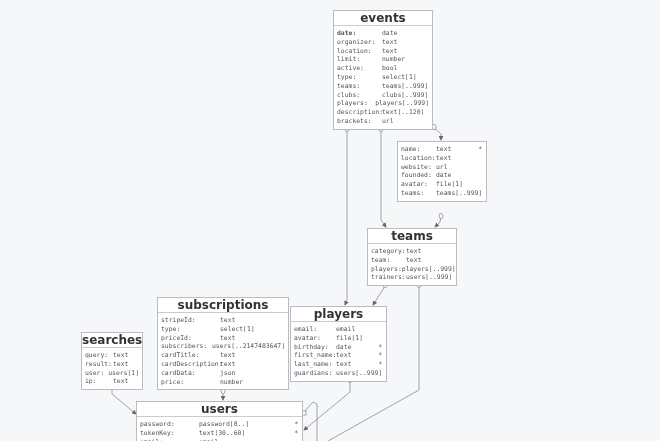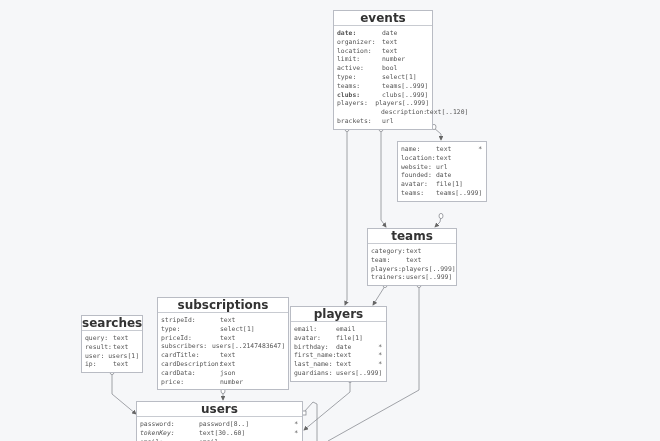--- a/index.html
+++ b/index.html
@@ -105,31 +105,31 @@
           <span class="fname" style="width: 45px; display: inline-block;">type:</span>
           <span class="ftype">select[1]</span>
           <span class="req"></span>
         </div>
         <div class="row">
           <span class="fname" style="width: 45px; display: inline-block;">teams:</span>
           <span class="ftype">teams[..999]</span>
           <span class="req"></span>
         </div>
         <div class="row">
-          <span class="fname" style="width: 45px; display: inline-block; font-weight: bold;">clubs:</span>
+          <span class="fname" style="width: 45px; display: inline-block;">clubs:</span>
           <span class="ftype">clubs[..999]</span>
           <span class="req"></span>
         </div>
         <div class="row">
           <span class="fname" style="width: 45px; display: inline-block;">players:</span>
           <span class="ftype">players[..999]</span>
           <span class="req"></span>
         </div>
         <div class="row">
-          <span class="fname" style="width: 45px; display: inline-block; margin-left: 44px;">description:</span>
+          <span class="fname" style="width: 45px; display: inline-block;">description:</span>
           <span class="ftype">text[..120]</span>
           <span class="req"></span>
         </div>
         <div class="row">
           <span class="fname" style="width: 45px; display: inline-block;">brackets:</span>
           <span class="ftype">url</span>
           <span class="req"></span>
         </div>
       </div>
   </div>
@@ -270,21 +270,21 @@
           <span class="req"></span>
         </div>
         <div class="row">
           <span class="fname" style="width: 59px; display: inline-block;">price:</span>
           <span class="ftype">number</span>
           <span class="req"></span>
         </div>
       </div>
   </div>
 
-  <div class="table" style="left:81px;top:315px;width:62px;">
+  <div class="table" style="left:81px;top:332px;width:62px;">
     <div class="title">searches</div>
     <div class="rows">
         <div class="row">
           <span class="fname" style="width: 28px; display: inline-block;">query:</span>
           <span class="ftype">text</span>
           <span class="req"></span>
         </div>
         <div class="row">
           <span class="fname" style="width: 28px; display: inline-block;">result:</span>
           <span class="ftype">text</span>
@@ -305,21 +305,21 @@
 
   <div class="table" style="left:136px;top:401px;width:167px;height:60px;">
     <div class="title">users</div>
     <div class="rows">
         <div class="row">
           <span class="fname" style="width: 59px; display: inline-block;">password:</span>
           <span class="ftype">password[8..]</span>
           <span class="req">*</span>
         </div>
         <div class="row">
-          <span class="fname" style="width: 59px; display: inline-block; font-style: italic;">tokenKey:</span>
+          <span class="fname" style="width: 59px; display: inline-block;">tokenKey:</span>
           <span class="ftype">text[30..60]</span>
           <span class="req">*</span>
         </div>
         <div class="row">
           <span class="fname" style="width: 59px; display: inline-block;">email:</span>
           <span class="ftype">email</span>
           <span class="req"></span>
         </div>
       </div>
   </div>

